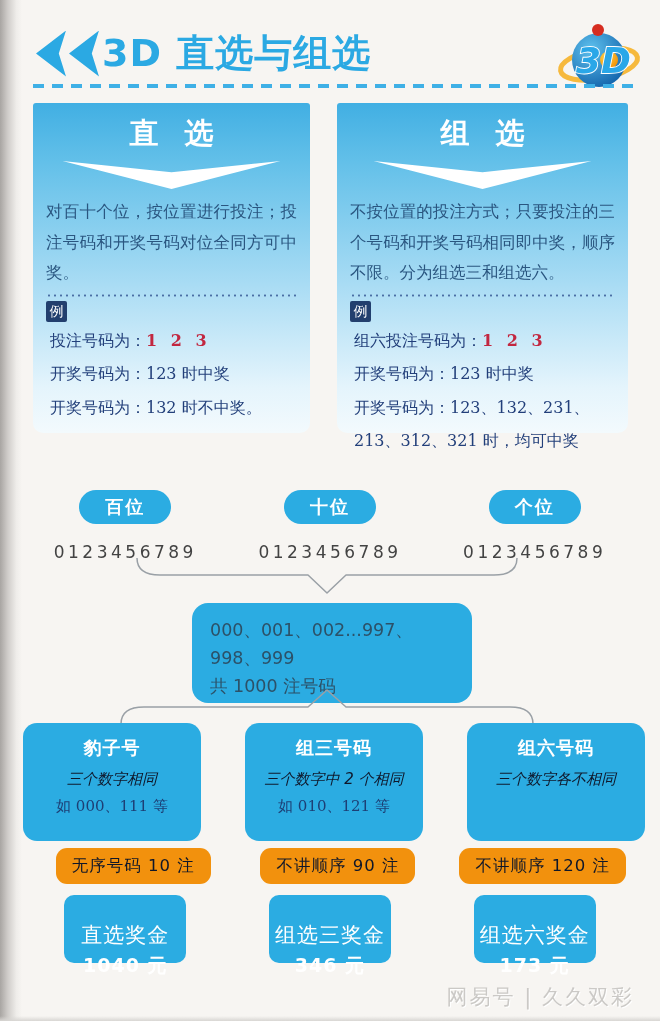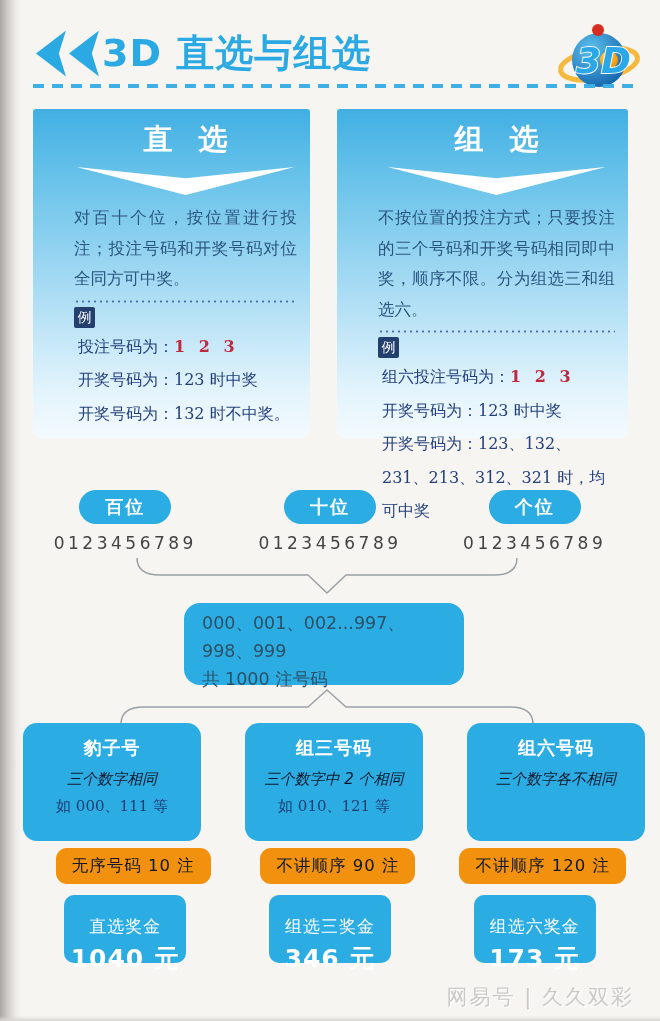--- a/index.html
+++ b/index.html
@@ -24,23 +24,23 @@
   
   .header { position:absolute; top:28px; left:36px; display:flex; align-items:center; }
   .chev { width:30px; height:46px; background:#2ba9e3; margin-right:3px;
           clip-path:polygon(0 50%, 100% 0, 76% 50%, 100% 100%); }
   .header-title { font-size:38px; font-weight:800; color:#2ba9e3; letter-spacing:1px; }
   .logo { position:absolute; top:22px; left:554px; width:88px; height:70px; }
   .dashed-rule { position:absolute; top:84px; left:33px; width:607px; height:4px;
     background:repeating-linear-gradient(90deg,#3fb0e6 0 11px, transparent 11px 19px); }
 
   
-  .panel { position:absolute; top:109px; height:330px;
+  .panel { position:absolute; top:103px; height:330px;
     background:linear-gradient(180deg,#41afe3 0%,#63c0e9 18%,#a9dcf4 55%,#e4f4fc 86%,#f3fafd 100%);
-    border-radius:3px 3px 10px 10px;padding-left:28px; }
+    border-radius:3px 3px 10px 10px; }
   .panel.left  { left:33px;  width:277px; }
   .panel.right { left:337px; width:291px; }
   .panel-title { margin-top:11px; text-align:center; font-size:29px; font-weight:800;
     color:#ffffff; letter-spacing:8px; text-indent:8px; }
   .panel-chevron { width:218px; height:28px; margin:7px auto 0; background:#ffffff;
     clip-path:polygon(0 0, 50% 40%, 100% 0, 50% 100%); }
   .panel-desc { margin:8px 13px 0; font-size:16.5px; line-height:1.85; color:#2a5680;
     text-align:justify; }
   .dotted-rule { height:3px; margin:5px 13px 0;
     background-image:radial-gradient(circle,#4a6fa5 1px, rgba(0,0,0,0) 1.2px);
@@ -53,44 +53,44 @@
 
   
   .section-title { position:absolute; top:434px; left:0; width:660px; text-align:center;
     font-size:30px; font-weight:800; color:#1b3c7c; letter-spacing:2px; }
 
   .cols { position:absolute; left:23px; width:614px; display:grid;
     grid-template-columns:1fr 1fr 1fr; justify-items:center; }
   .positions-row { top:490px; }
   .pos-pill { display:inline-block; background:#2bace2; color:#fff; font-weight:bold;
     font-size:18px; padding:5px 26px; border-radius:18px; letter-spacing:2px; }
-  .digits { margin-top:9px; font-size:17px; letter-spacing:3.5px; color:#434343; }
+  .digits { margin-top:18px; font-size:17px; letter-spacing:3.5px; color:#434343; }
   .pos-cell { text-align:center; }
 
   .bracket-svg { position:absolute; }
 
-  .pool-box { position:absolute; left:184px; top:603px; width:280px; height:82px;
-    background:#2bace2; border-radius:16px; padding:6px 18px; color:#2c5168;
+  .pool-box { position:absolute; left:192px; top:603px; width:280px; height:100px;
+    background:#2bace2; border-radius:16px; padding:13px 18px; color:#2c5168;
     font-size:17.5px; line-height:1.6; }
 
   .cat-row { top:723px;gap:44px; }
   .cat-box { width:178px; height:118px; background:#2bace2; border-radius:14px; text-align:center; }
   .cat-name { margin-top:13px; font-size:18px; font-weight:bold; color:#ffffff; letter-spacing:1px; }
   .cat-rule { margin-top:10px; font-size:15px; color:#0f172a;font-style:italic; }
   .cat-example { margin-top:8px; font-size:15px; font-family:"DejaVu Serif", serif; color:#1d3f75; }
 
   .order-row { top:848px; }
   .order-pill { background:#f2910d; color:#0f172a; font-size:16.5px; padding:7px 16px;
     border-radius:11px; white-space:nowrap; letter-spacing:1px;margin-left:16px; }
 
   .prize-row { top:895px; }
   .prize-box { width:122px; height:68px; background:#2bace2; border-radius:10px;
     color:#fff; text-align:center; }
-  .prize-label { margin-top:20px; font-size:17px; letter-spacing:1px; }
-  .prize-amount { margin-top:4px; font-size:25px; font-weight:bold; letter-spacing:1px; }
+  .prize-label { margin-top:26px; font-size:21px; letter-spacing:1px; }
+  .prize-amount { margin-top:4px; font-size:19px; font-weight:bold; letter-spacing:1px; }
 
   .watermark { position:absolute; right:26px; bottom:10px; font-size:21px;
     color:#cbc9c6; text-shadow:1px 1px 0 #ffffff; letter-spacing:2px; }
 </style>
 </head>
 <body>
 
 <div class="page">
 
   <div class="header">

